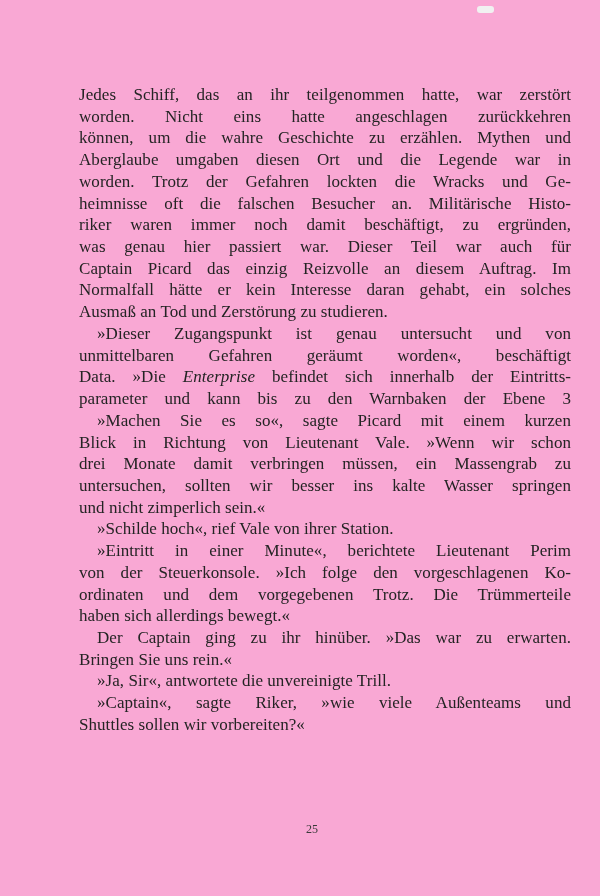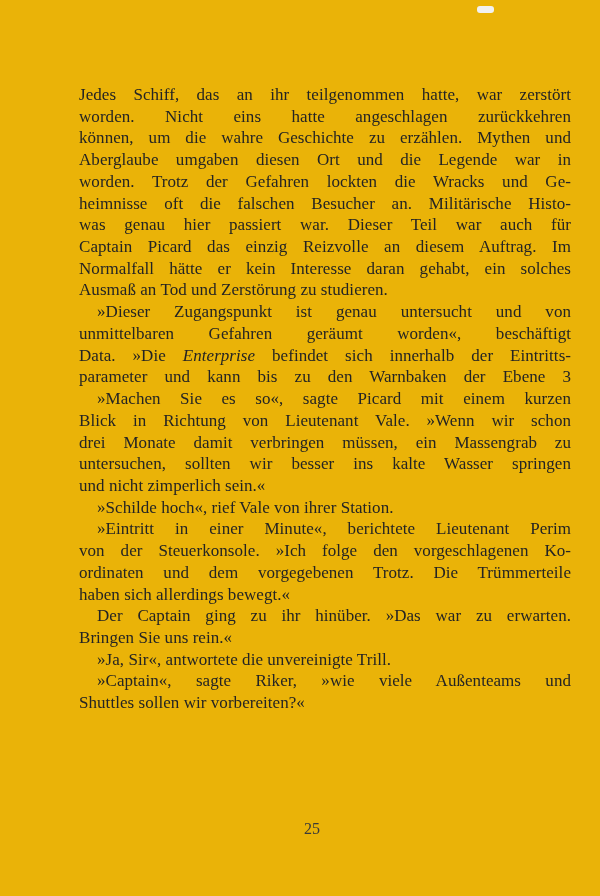--- a/index.html
+++ b/index.html
@@ -40,45 +40,46 @@
   .line em {
     font-style: italic;
     margin-top: 15px;
   }
   .page-number {
     position: absolute;
     left: 289px;
     top: 820px;
     width: 46px;
     text-align: center;
-    font-size: 16px;
+    font-size: 12px;
     line-height: 18px;
   }
   .scan-smudge {
     position: absolute;
     left: 477px;
     top: 6px;
     width: 17px;
     height: 7px;
     background: #f1f1f1;
     border-radius: 3px;
   }
 </style>
 </head>
 <body>
 
-<div class="book-page" style="background: #eab308; color: rgb(36, 36, 36); text-decoration: underline;">
+<div class="book-page" style="background: #f9a8d4; color: rgb(36, 36, 36); text-decoration: underline;">
   <div class="scan-smudge"></div>
   <div class="text-block">
       <div class="line">Jedes Schiff, das an ihr teilgenommen hatte, war zerstört</div>
       <div class="line">worden. Nicht eins hatte angeschlagen zurückkehren</div>
       <div class="line">können, um die wahre Geschichte zu erzählen. Mythen und</div>
       <div class="line">Aberglaube umgaben diesen Ort und die Legende war in</div>
       <div class="line">worden. Trotz der Gefahren lockten die Wracks und Ge-</div>
       <div class="line">heimnisse oft die falschen Besucher an. Militärische Histo-</div>
+      <div class="line">riker waren immer noch damit beschäftigt, zu ergründen,</div>
       <div class="line">was genau hier passiert war. Dieser Teil war auch für</div>
       <div class="line">Captain Picard das einzig Reizvolle an diesem Auftrag. Im</div>
       <div class="line">Normalfall hätte er kein Interesse daran gehabt, ein solches</div>
       <div class="line last">Ausmaß an Tod und Zerstörung zu studieren.</div>
       <div class="line indent">»Dieser Zugangspunkt ist genau untersucht und von</div>
       <div class="line">unmittelbaren Gefahren geräumt worden«, beschäftigt</div>
       <div class="line">Data. »Die <em>Enterprise</em> befindet sich innerhalb der Eintritts-</div>
       <div class="line">parameter und kann bis zu den Warnbaken der Ebene 3</div>
       <div class="line indent">»Machen Sie es so«, sagte Picard mit einem kurzen</div>
       <div class="line">Blick in Richtung von Lieutenant Vale. »Wenn wir schon</div>

